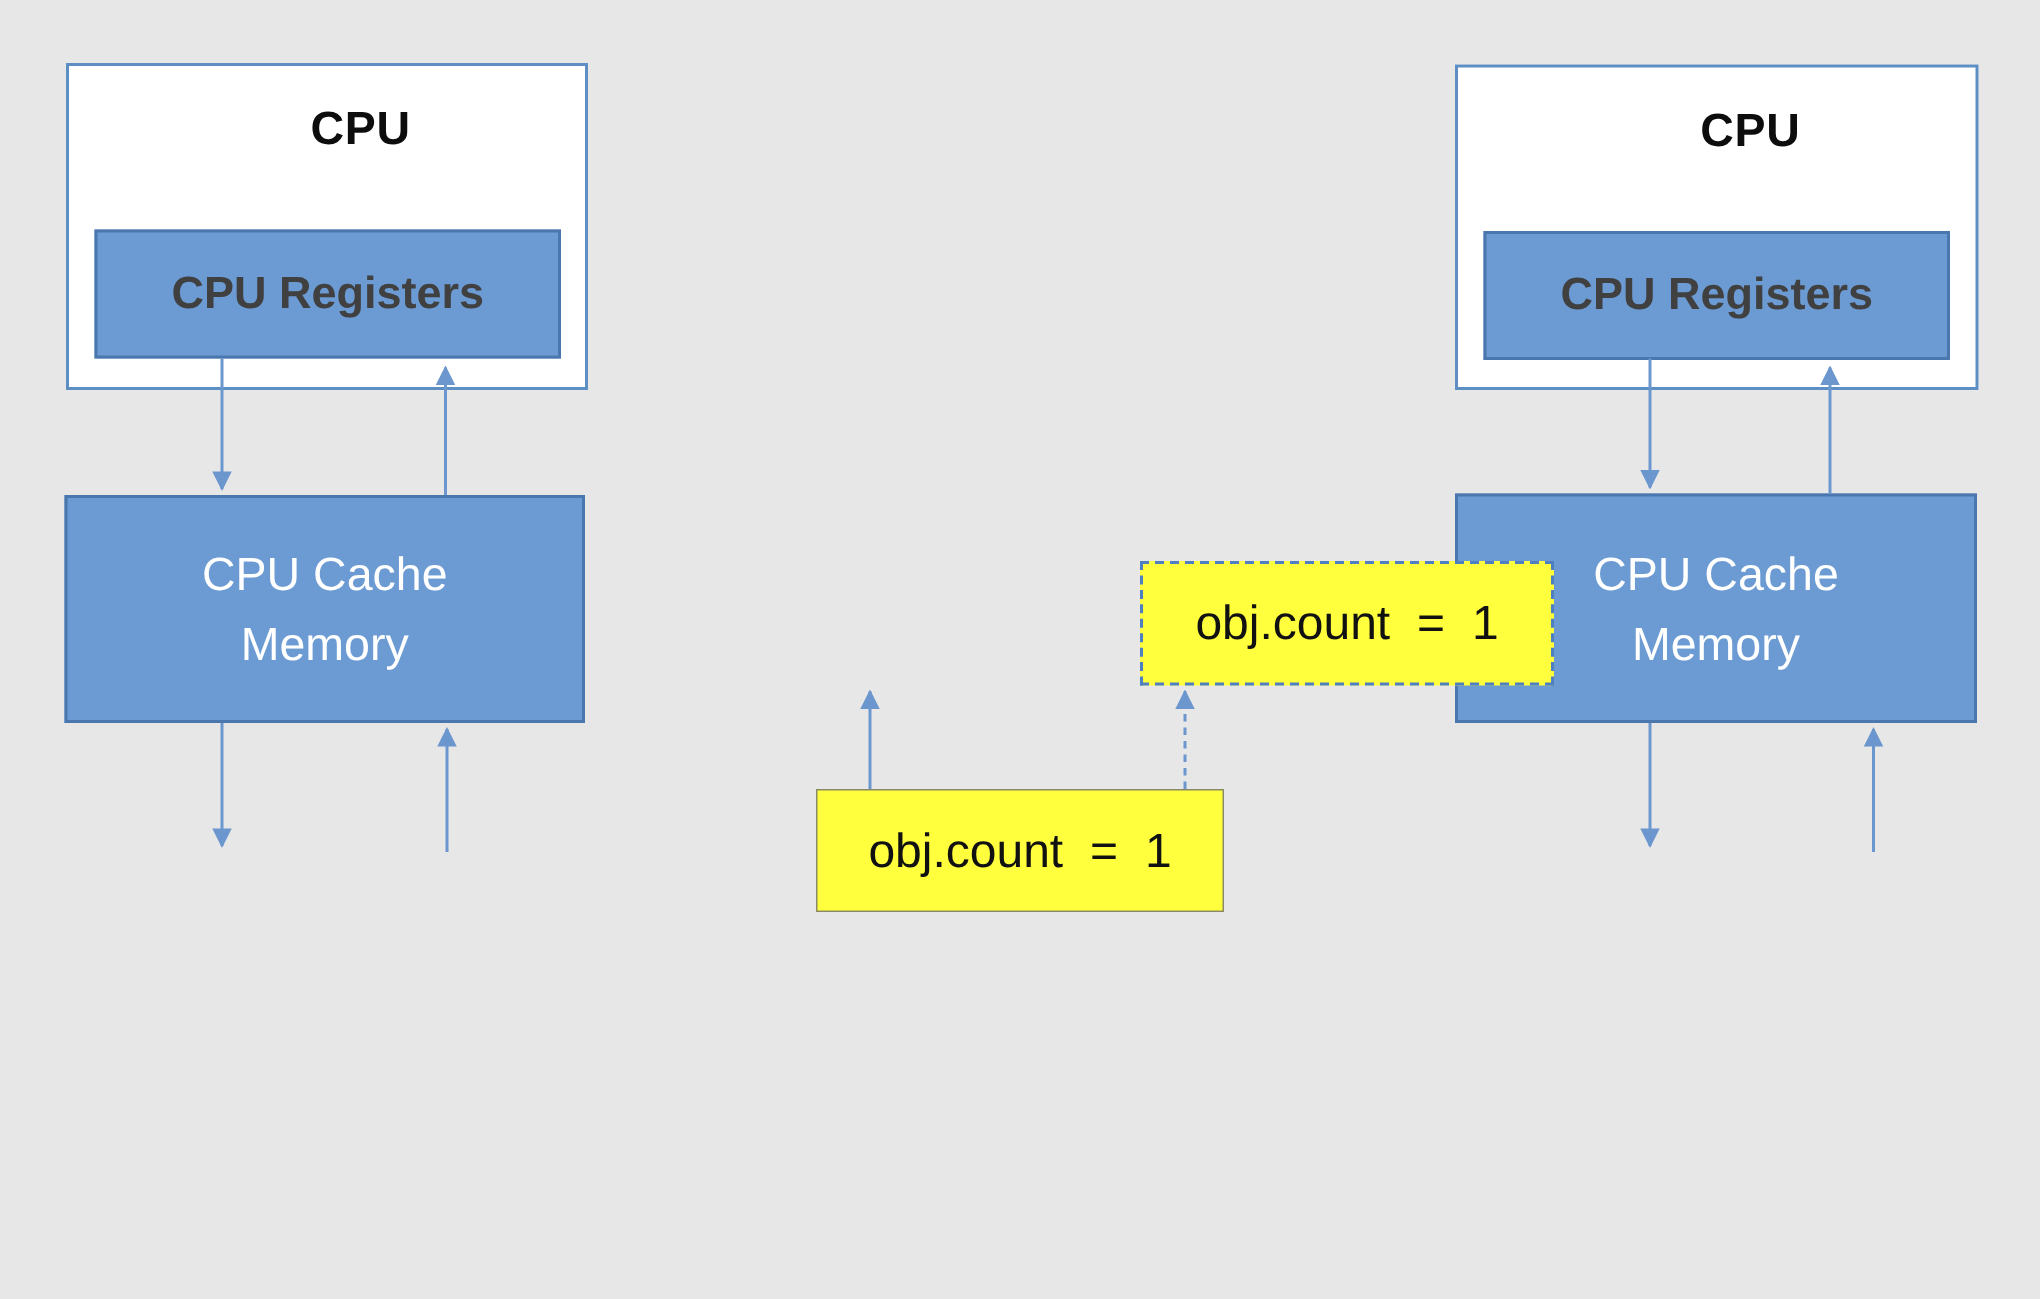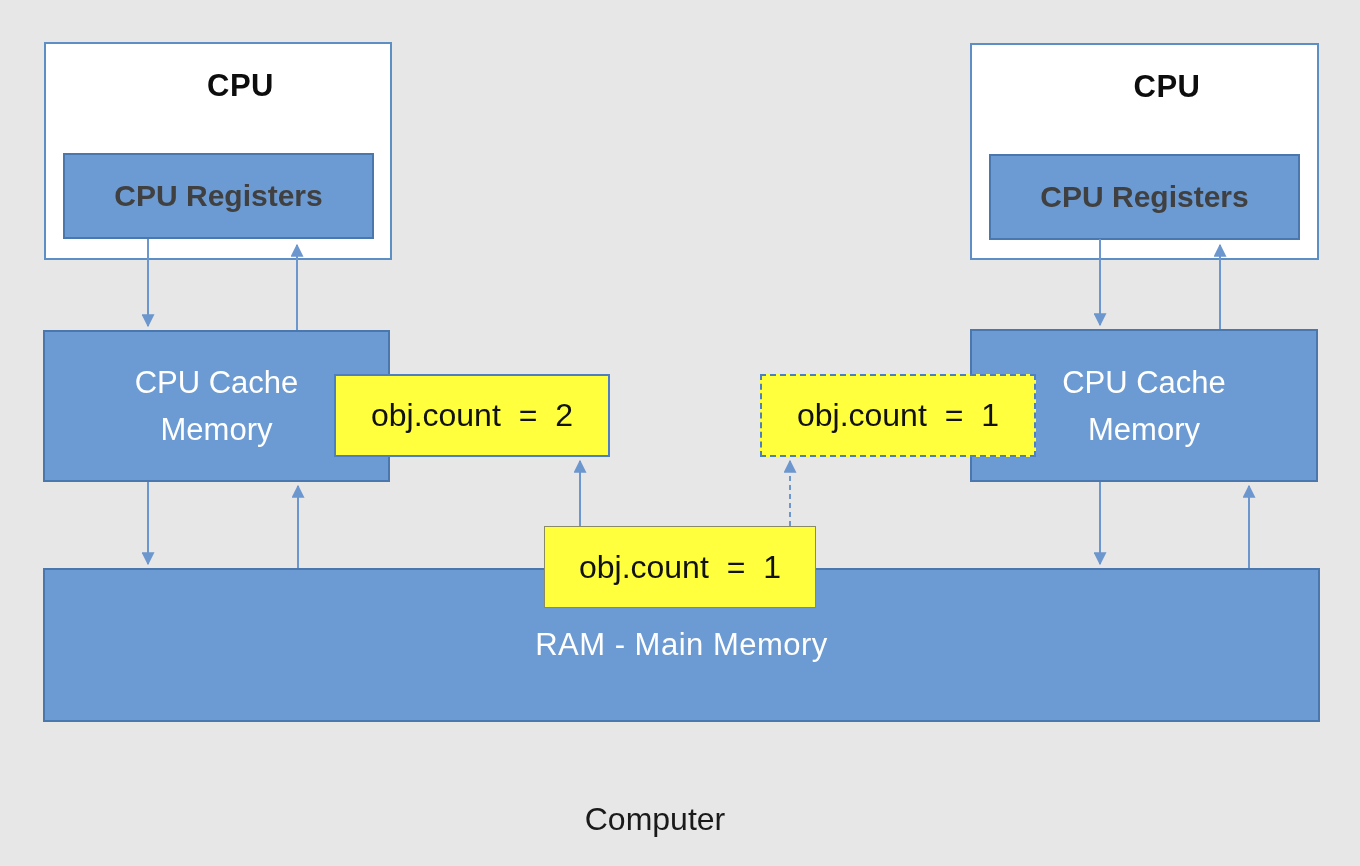--- a/index.html
+++ b/index.html
@@ -123,27 +123,21 @@
     </div>
   </div>
 
   <div class="box blue-box cache-box" style="left:970px; top:329px; width:348px; height:153px;">
     <div>
       <span style="display:block">CPU Cache</span>
       <span style="display:block">Memory</span>
     </div>
   </div>
 
-  <div class="box blue-box ram-box" style="left:43px; top:568px; width:1277px; height:154px;">
-    <span>RAM - Main Memory</span>
-  </div>
 
-  <div class="box callout border-blue" style="left:334px; top:374px; width:276px; height:83px;">
-    <span>obj.count = 2</span>
-  </div>
 
   <div class="box callout border-dashed" style="left:760px; top:374px; width:276px; height:83px;">
     <span>obj.count = 1</span>
   </div>
 
   <div class="box callout border-gray" style="left:544px; top:526px; width:272px; height:82px;">
     <span>obj.count = 1</span>
   </div>
 
   <svg class="arrows-layer" viewBox="0 0 1360 866">
@@ -162,14 +156,13 @@
     <line class="arrow-line" x1="1100" y1="239" x2="1100" y2="325" marker-end="url(#head)"></line>
     <line class="arrow-line" x1="1220" y1="329" x2="1220" y2="245" marker-end="url(#head)"></line>
 
     <line class="arrow-line" x1="1100" y1="482" x2="1100" y2="564" marker-end="url(#head)"></line>
     <line class="arrow-line" x1="1249" y1="568" x2="1249" y2="486" marker-end="url(#head)"></line>
 
     <line class="arrow-line" x1="580" y1="526" x2="580" y2="461" marker-end="url(#head)"></line>
     <line class="arrow-line dashed" x1="790" y1="526" x2="790" y2="461" marker-end="url(#head)"></line>
   </svg>
 
-  <div class="caption">Computer</div>
 </div>
 
 </body></html>

